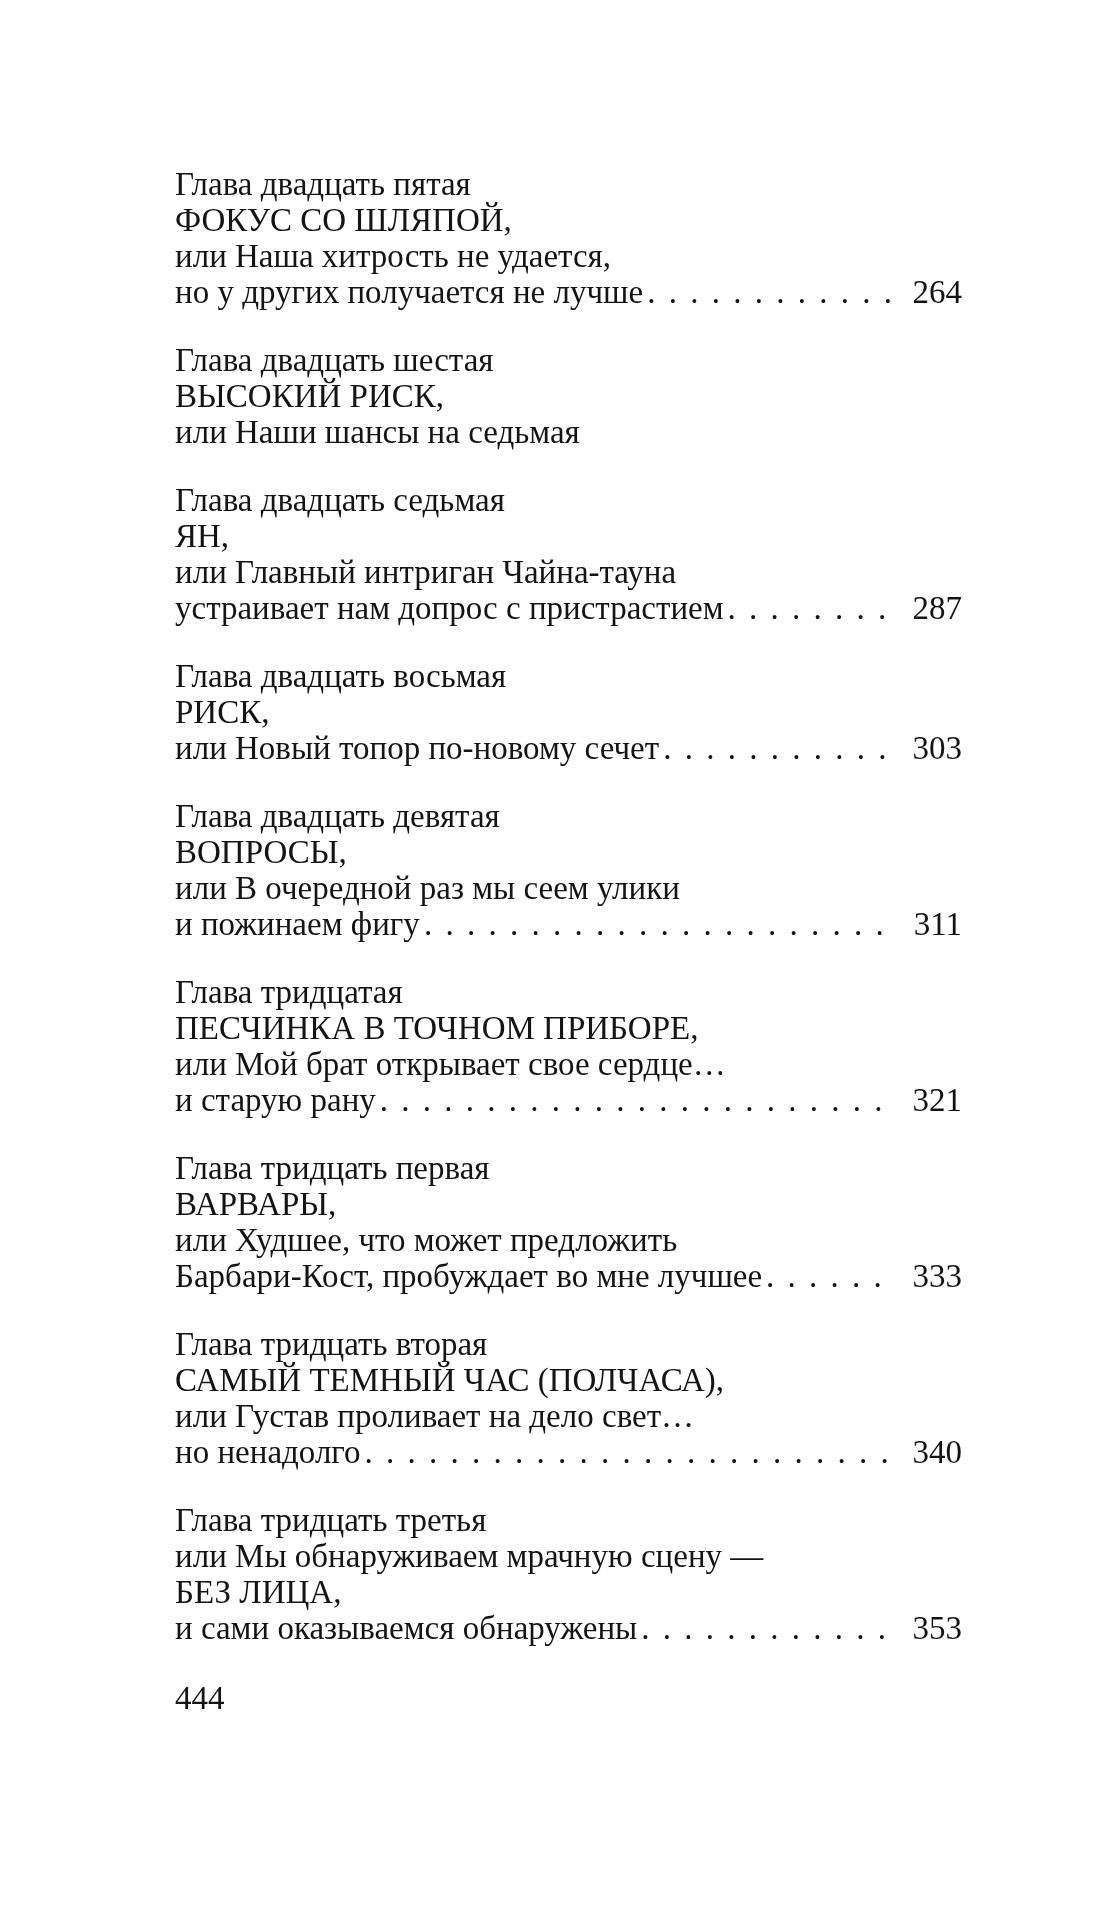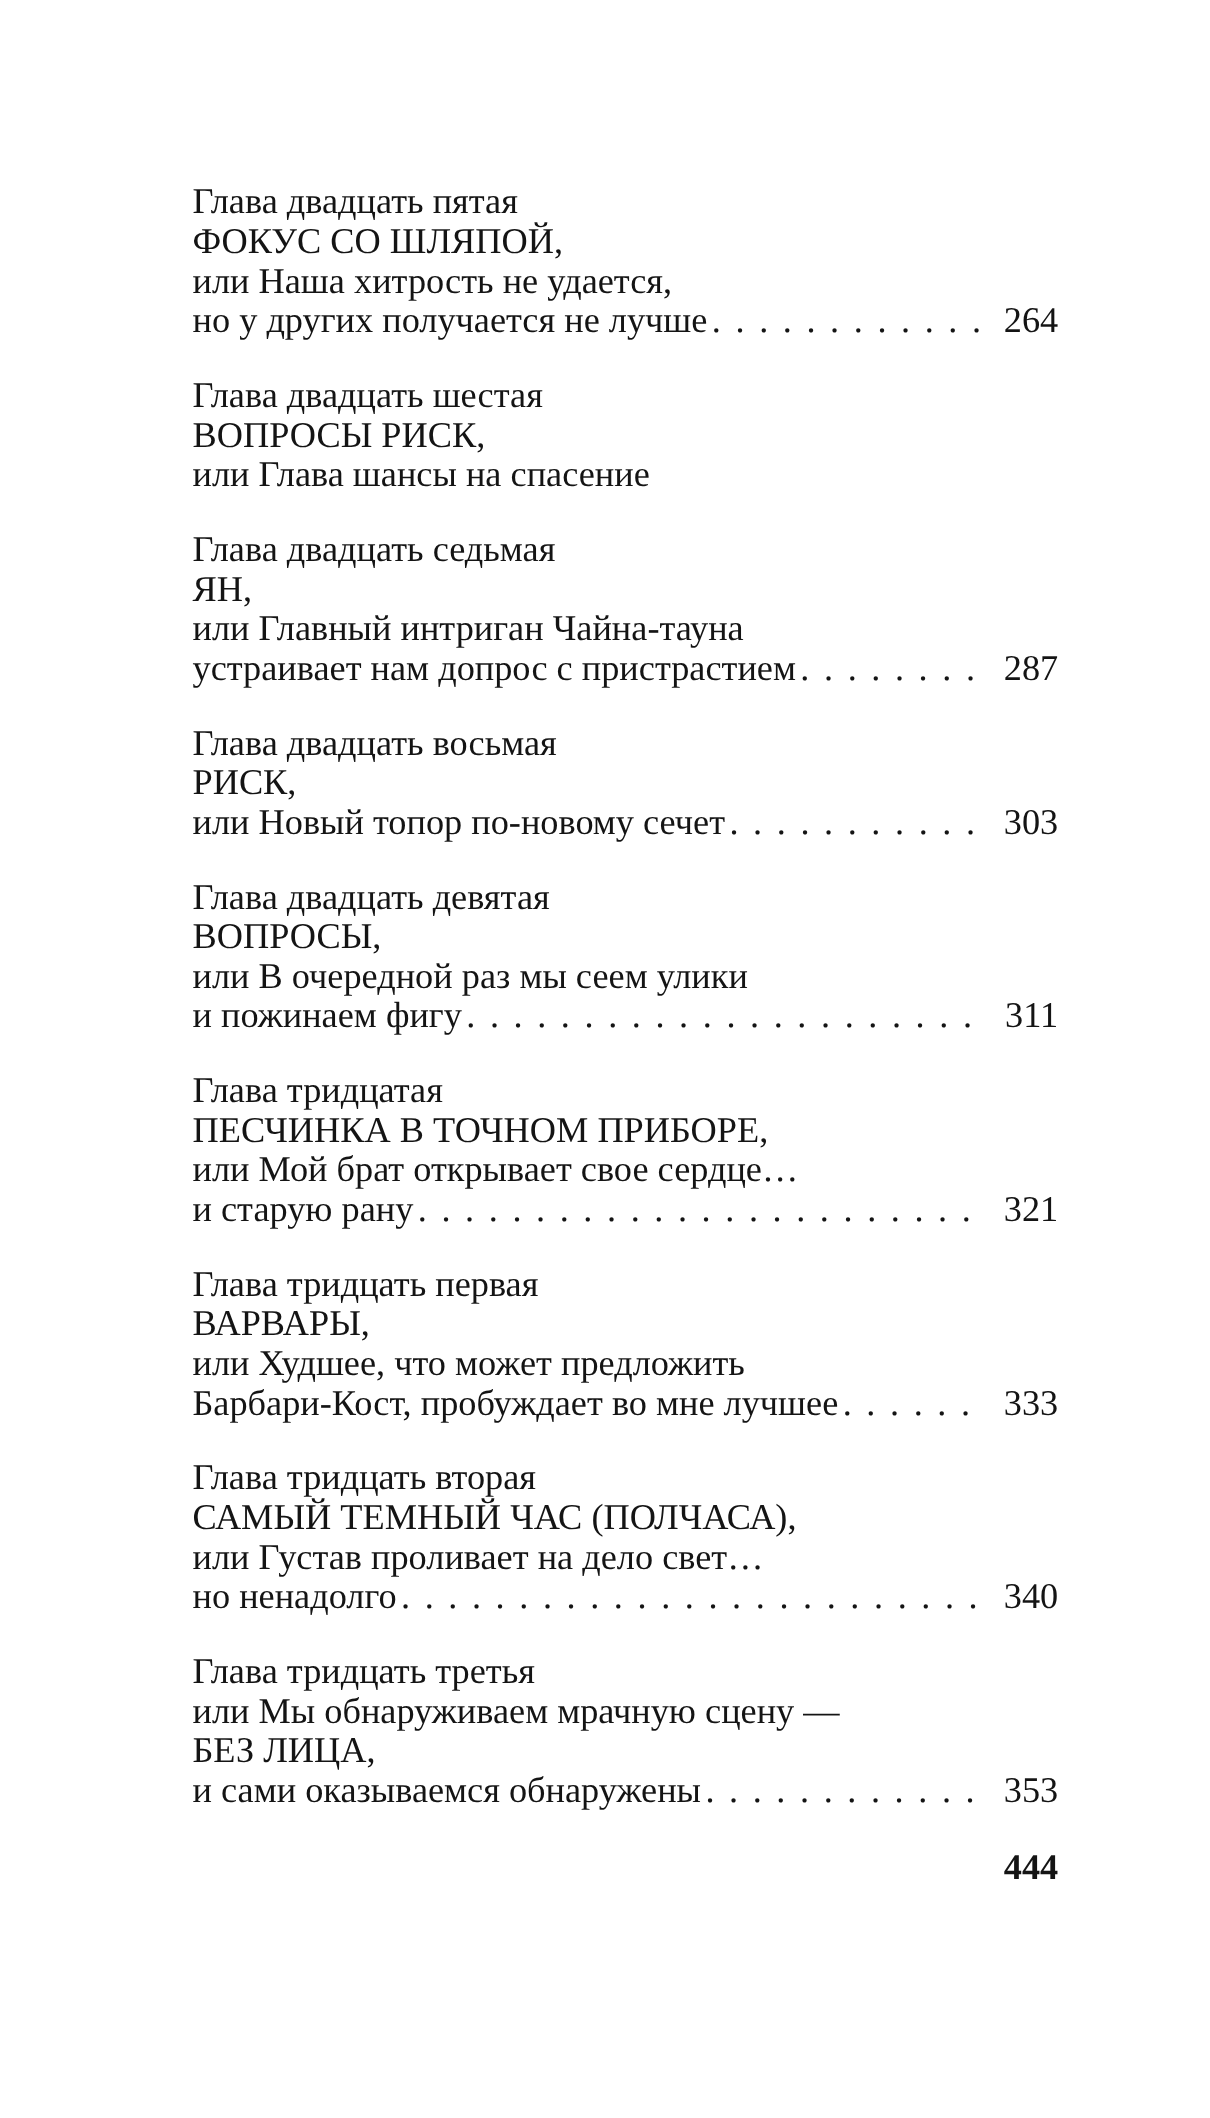--- a/index.html
+++ b/index.html
@@ -53,24 +53,23 @@
     content: ". . . . . . . . . . . . . . . . . . . . . . . . . . . . . . . . . . . . . . . . . . . . . . . . . . . .";
     letter-spacing: 2.5px;
   }
   .toc-page-num {
     flex: 0 0 auto;
     margin-left: 17px;
   }
   .page-footer {
     width: 787px;
     margin-top: 34px;
-    text-align: right;
+    text-align: left;
     font-size: 33px;
     line-height: 36px;
-    font-weight: bold;
   }
 </style>
 </head>
 <body>
 
 <div class="page">
 
   <div class="toc-list" id="toc-list">
     <div class="toc-entry">
       <div class="toc-line chapter-label">Глава двадцать пятая</div>
@@ -78,22 +77,22 @@
       <div class="toc-line subtitle">или Наша хитрость не удается,</div>
         <div class="toc-row toc-line">
         <span class="toc-text">но у других получается не лучше</span>
         <span class="toc-dots"></span>
         <span class="toc-page-num">264</span>
       </div>
     </div>
 
     <div class="toc-entry">
       <div class="toc-line chapter-label">Глава двадцать шестая</div>
-      <div class="toc-line chapter-title">ВОПРОСЫ РИСК,</div>
-      <div class="toc-line subtitle">или Глава шансы на спасение</div>
+      <div class="toc-line chapter-title">ВЫСОКИЙ РИСК,</div>
+      <div class="toc-line subtitle">или Наши шансы на седьмая</div>
     </div>
 
     <div class="toc-entry">
       <div class="toc-line chapter-label">Глава двадцать седьмая</div>
       <div class="toc-line chapter-title">ЯН,</div>
       <div class="toc-line subtitle">или Главный интриган Чайна-тауна</div>
         <div class="toc-row toc-line">
         <span class="toc-text">устраивает нам допрос с пристрастием</span>
         <span class="toc-dots"></span>
         <span class="toc-page-num">287</span>

